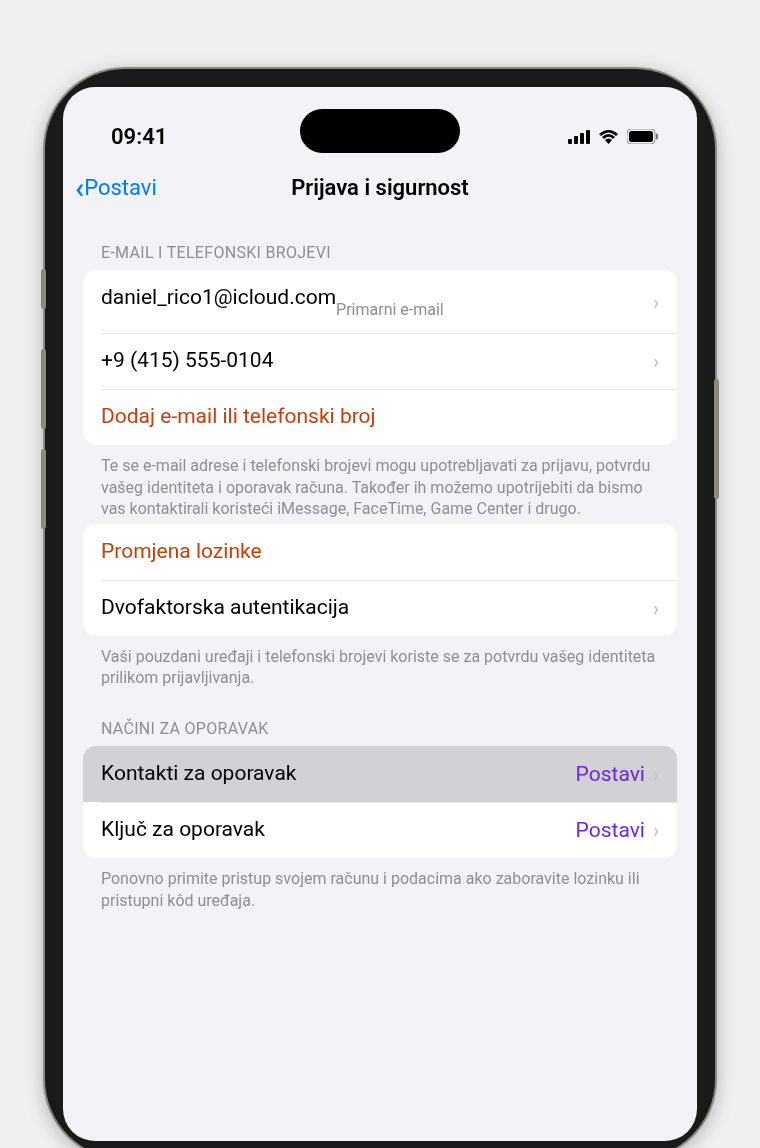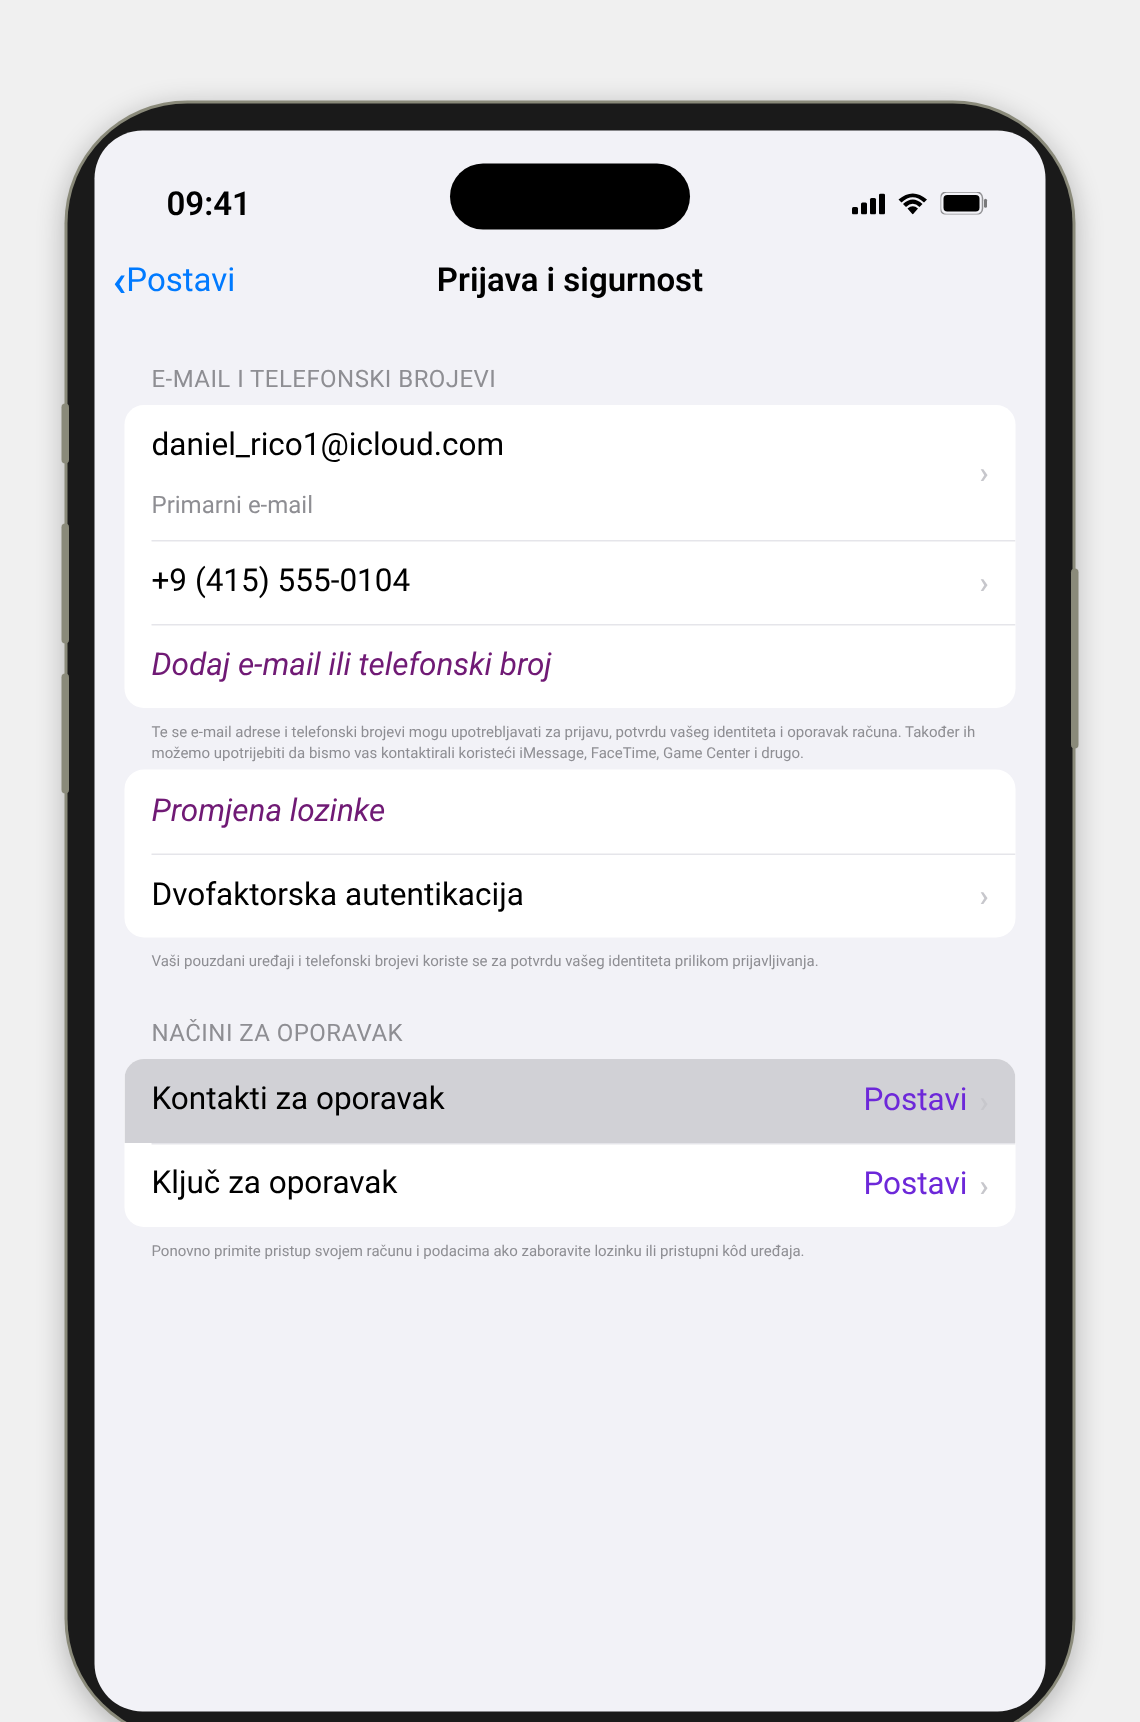--- a/index.html
+++ b/index.html
@@ -124,48 +124,46 @@
       right: 0;
       height: 1px;
       background: #e5e5ea;
     }
     .list-item.selected {
       background: #d1d1d6;
     }
     .item-content {
       flex: 1;
       display: flex;
-      flex-direction: column;
     }
     .item-title {
       font-size: 21px;
       color: #000;
       line-height: 1.3;
     }
     .item-title.link {
-      color: #701a75;
-      font-style: italic;
+      color: #c2410c;
     }
     .item-subtitle {
       font-size: 16px;
       color: #8e8e93;
       margin-top: 16px;
     }
     .item-detail {
       font-size: 21px;
       color: #6d28d9;
       margin-right: 8px;
     }
     .chevron-right {
       color: #c7c7cc;
       font-size: 20px;
       font-weight: 600;
     }
     .section-footer {
-      font-size: 10px;
+      font-size: 16px;
       color: #8e8e93;
       padding: 10px 18px 4px 18px;
       line-height: 1.35;
     }
     .side-button {
       position: absolute;
       background: #8a8a7a;
       border-radius: 3px;
     }
     .side-button.left-1 {

